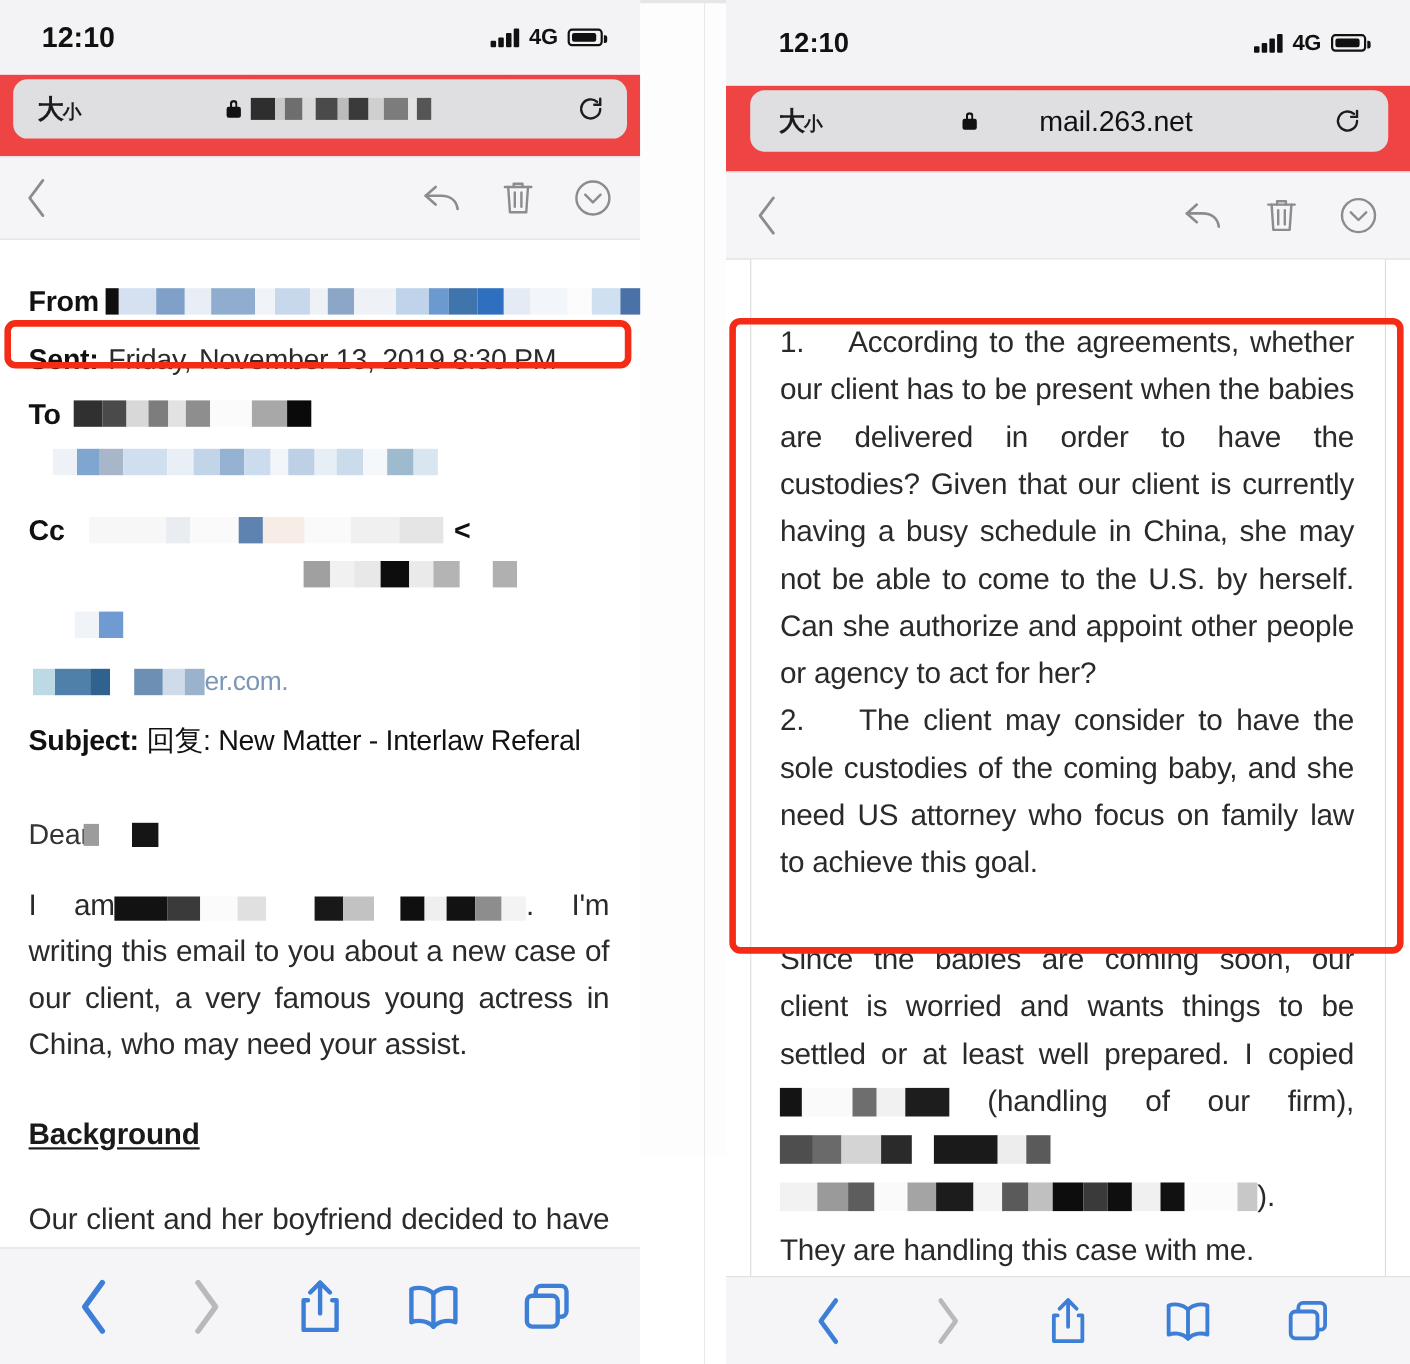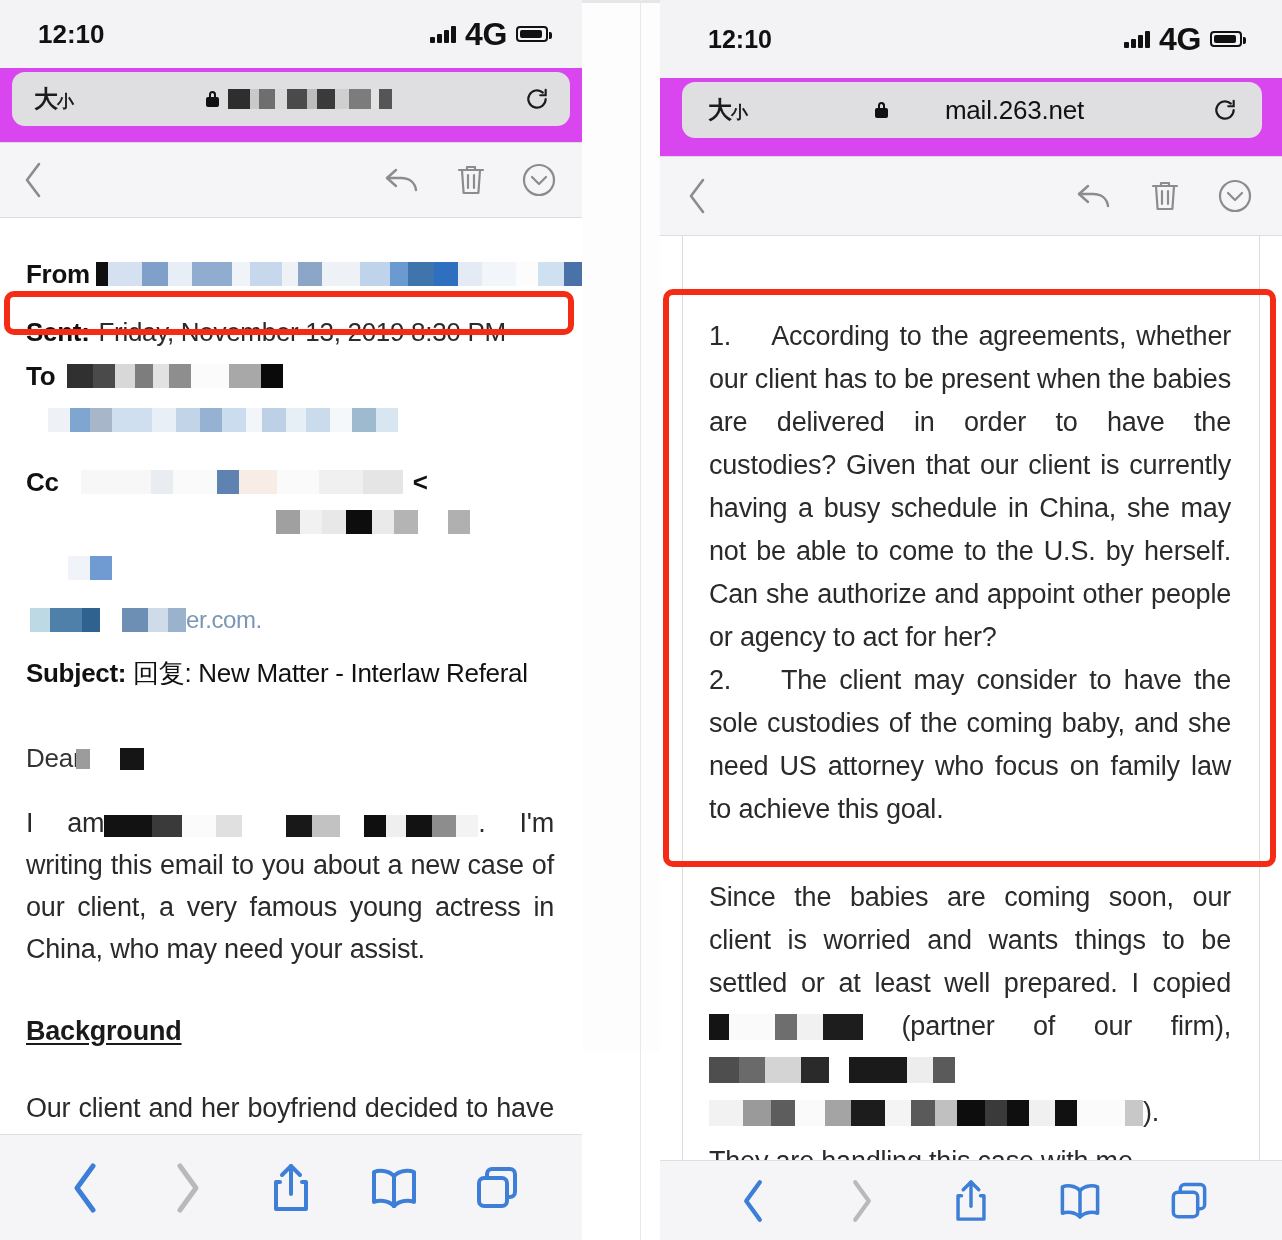--- a/index.html
+++ b/index.html
@@ -26,27 +26,27 @@
   }
   .panel-left .statusbar  { height: 68px; padding: 0 34px 0 38px; font-size: 26px; }
   .panel-right .statusbar { height: 78px; padding: 0 40px 0 48px; font-size: 25px; }
   .status-right { display:flex; align-items:center; gap:9px; }
   .sig-bars { display:flex; align-items:flex-end; gap:2.5px; height:17px; }
   .sig-bars i { display:block; width:4.5px; background:#111; border-radius:1px; }
   .sig-bars i:nth-child(1){height:6px}
   .sig-bars i:nth-child(2){height:9px}
   .sig-bars i:nth-child(3){height:13px}
   .sig-bars i:nth-child(4){height:17px}
-  .net-label { font-size:32px; font-weight:bold; letter-spacing:-0.3px; }
+  .net-label { font-size:20px; font-weight:bold; letter-spacing:-0.3px; }
   .battery { position:relative; width:32px; height:16px; border:2.2px solid #111; border-radius:4px; }
   .battery::after { content:""; position:absolute; right:-5.5px; top:4px; width:3px; height:7px; background:#111; border-radius:0 2px 2px 0; }
   .battery i { position:absolute; left:1.6px; top:1.6px; bottom:1.6px; width:80%; background:#111; border-radius:2px; }
 
   
-  .urlbar-wrap { background:#d946ef; }
+  .urlbar-wrap { background:#ef4444; }
   .panel-left .urlbar-wrap  { padding: 4px 12px 16px 12px; }
   .panel-right .urlbar-wrap { padding: 4px 20px 18px 22px; }
   .urlbar {
     display:flex; align-items:center;
     background:#dfdfe2; border-radius:13px;
     position:relative;
   }
   .panel-left .urlbar  { height:54px; padding:0 20px 0 22px; }
   .panel-right .urlbar { height:56px; padding:0 24px 0 26px; }
   .aa-btn { font-size:24px; color:#1c1c1e; font-weight:600; white-space:nowrap; letter-spacing:-1px; }
@@ -257,21 +257,21 @@
             <span class="rb" style="width:24px;background:#2e6fc0;"></span>
             <span class="rb" style="width:24px;background:#e4ebf4;"></span>
             <span class="rb" style="width:34px;background:#f2f5f9;"></span>
             <span class="rb" style="width:22px;background:#fcfcfd;"></span>
             <span class="rb" style="width:26px;background:#cfe0f0;"></span>
             <span class="rb" style="width:22px;background:#4a72a8;"></span>
 
           </span>
         </div>
 
-        <div class="hdr-row" style="margin-top:10px; height:44px;align-items:flex-end;">
+        <div class="hdr-row" style="margin-top:10px; height:44px;">
           <span class="hdr-label">Sent:</span>
           <span style="font-size:26px;color:#2b2b2b;margin-left:9px;letter-spacing:-0.3px;">Friday, November 13, 2019 8:30 PM</span>
         </div>
 
         <div class="hdr-row" style="margin-top:8px;">
           <span class="hdr-label">To</span>
           <span class="redline" style="margin-left:12px;">
             <span class="rb" style="width:26px;background:#303030;"></span>
             <span class="rb" style="width:22px;background:#4a4a4a;"></span>
             <span class="rb" style="width:20px;background:#d8d8d8;"></span>
@@ -490,37 +490,37 @@
           <svg width="34" height="34" viewBox="0 0 34 34" fill="none" stroke="#8b8b90" stroke-width="2.2" stroke-linecap="round" stroke-linejoin="round">
             <circle cx="17" cy="17" r="15"></circle>
               <path d="M10 14 L17 21 L24 14"></path>
           </svg>
         </span>
       </div>
 
       <div class="mailbody">
 
 
-        <div class="r-para" style="margin-top:65px;">
+        <div class="r-para" style="margin-top:40px;">
           <span class="num">1.</span>&nbsp;&nbsp;&nbsp;&nbsp;<span>According to the agreements, whether our client has to be present when the babies are delivered in order to have the custodies? Given that our client is currently having a busy schedule in China, she may not be able to come to the U.S. by herself. Can she authorize and appoint other people or agency to act for her?</span>
         </div>
 
         <div class="r-para" style="margin-top:0px;">
           <span class="num">2.</span>&nbsp;&nbsp;&nbsp;&nbsp;<span>The client may consider to have the sole custodies of the coming baby, and she need US attorney who focus on family law to achieve this goal.</span>
         </div>
 
         <div class="r-para" style="margin-top:45px;">
           <span>Since the babies are coming soon, our client is worried and wants things to be settled or at least well prepared. I copied</span><span class="inline-red">
               <span class="rb" style="width:20px;height:26px;background:#141414;"></span>
               <span class="rb" style="width:46px;height:26px;background:#fafafa;"></span>
               <span class="rb" style="width:22px;height:26px;background:#6e6e6e;"></span>
               <span class="rb" style="width:26px;height:26px;background:#f1f1f1;"></span>
               <span class="rb" style="width:40px;height:26px;background:#1d1d1d;"></span>
             </span>
-          <span>(partner of our firm),</span><span class="inline-red">
+          <span>(handling of our firm),</span><span class="inline-red">
               <span class="rb" style="width:30px;height:26px;background:#4e4e4e;"></span>
               <span class="rb" style="width:26px;height:26px;background:#6a6a6a;"></span>
               <span class="rb" style="width:36px;height:26px;background:#d4d4d4;"></span>
               <span class="rb" style="width:28px;height:26px;background:#2a2a2a;"></span>
               <span class="rb" style="width:20px;height:26px;background:#ffffff;"></span>
               <span class="rb" style="width:58px;height:26px;background:#1a1a1a;"></span>
               <span class="rb" style="width:26px;height:26px;background:#ededed;"></span>
               <span class="rb" style="width:22px;height:26px;background:#5a5a5a;"></span>
             </span><span class="inline-red">
               <span class="rb" style="width:34px;height:26px;background:#f2f2f2;"></span>

